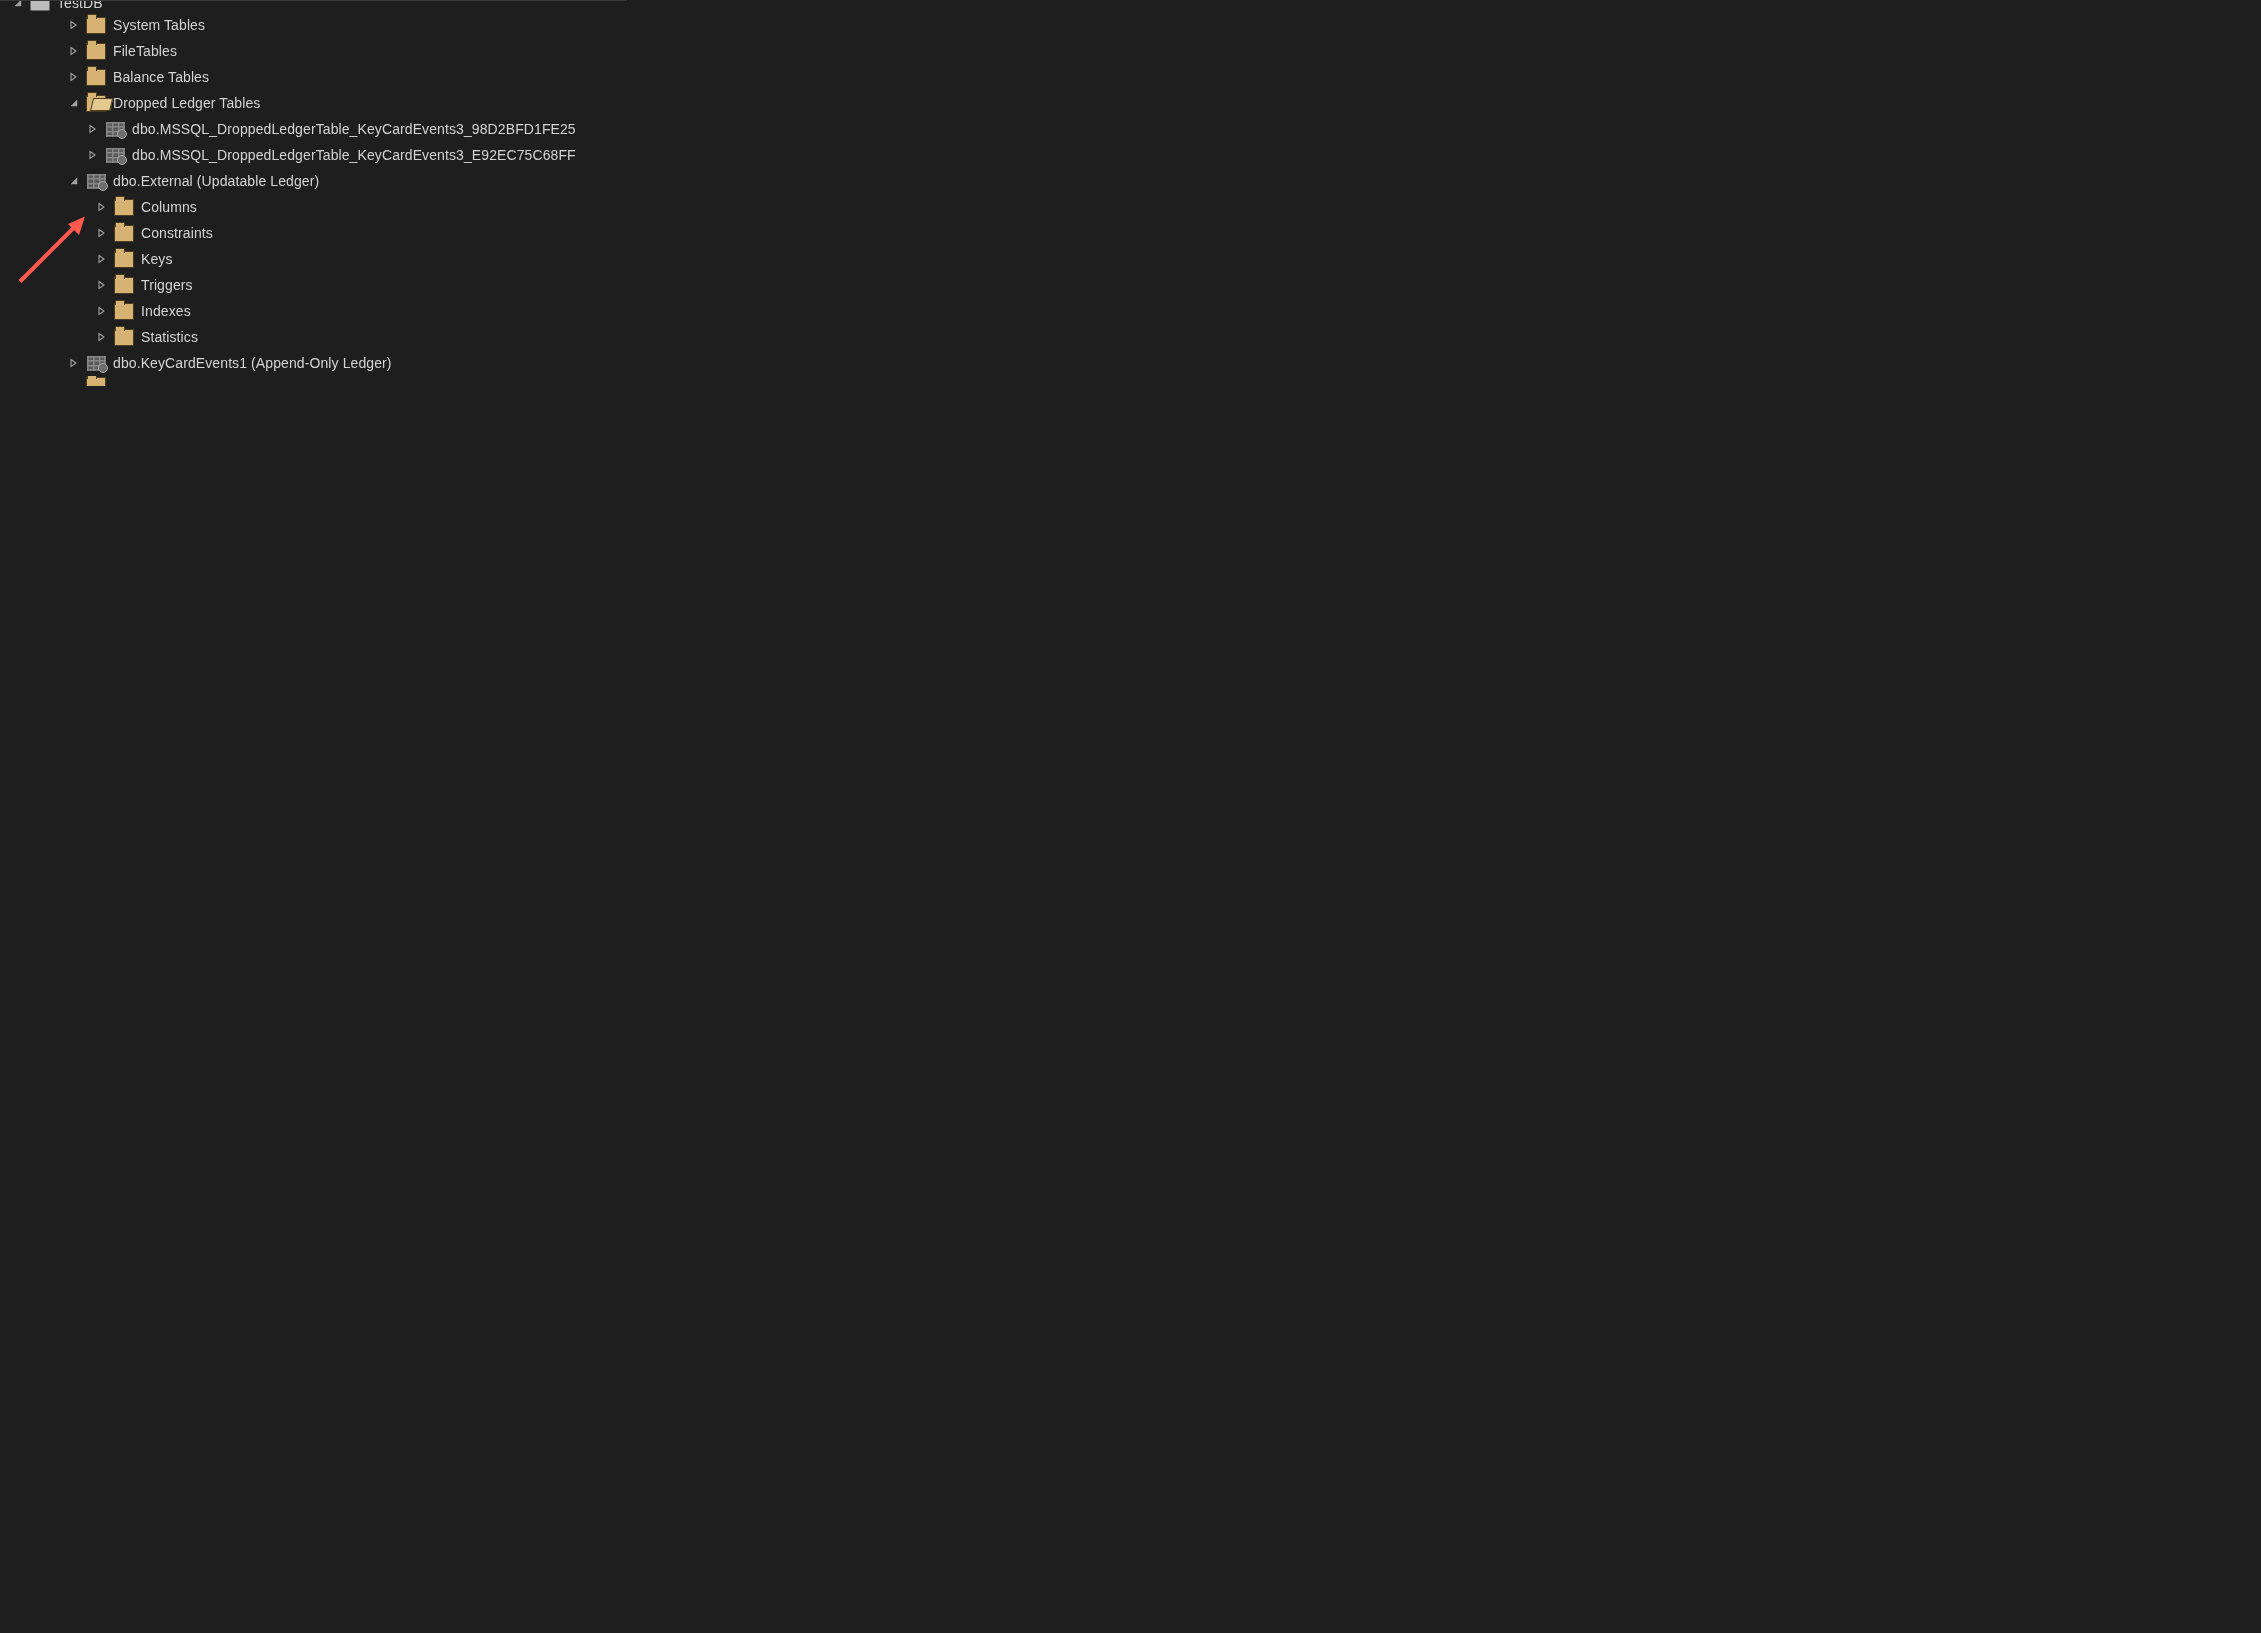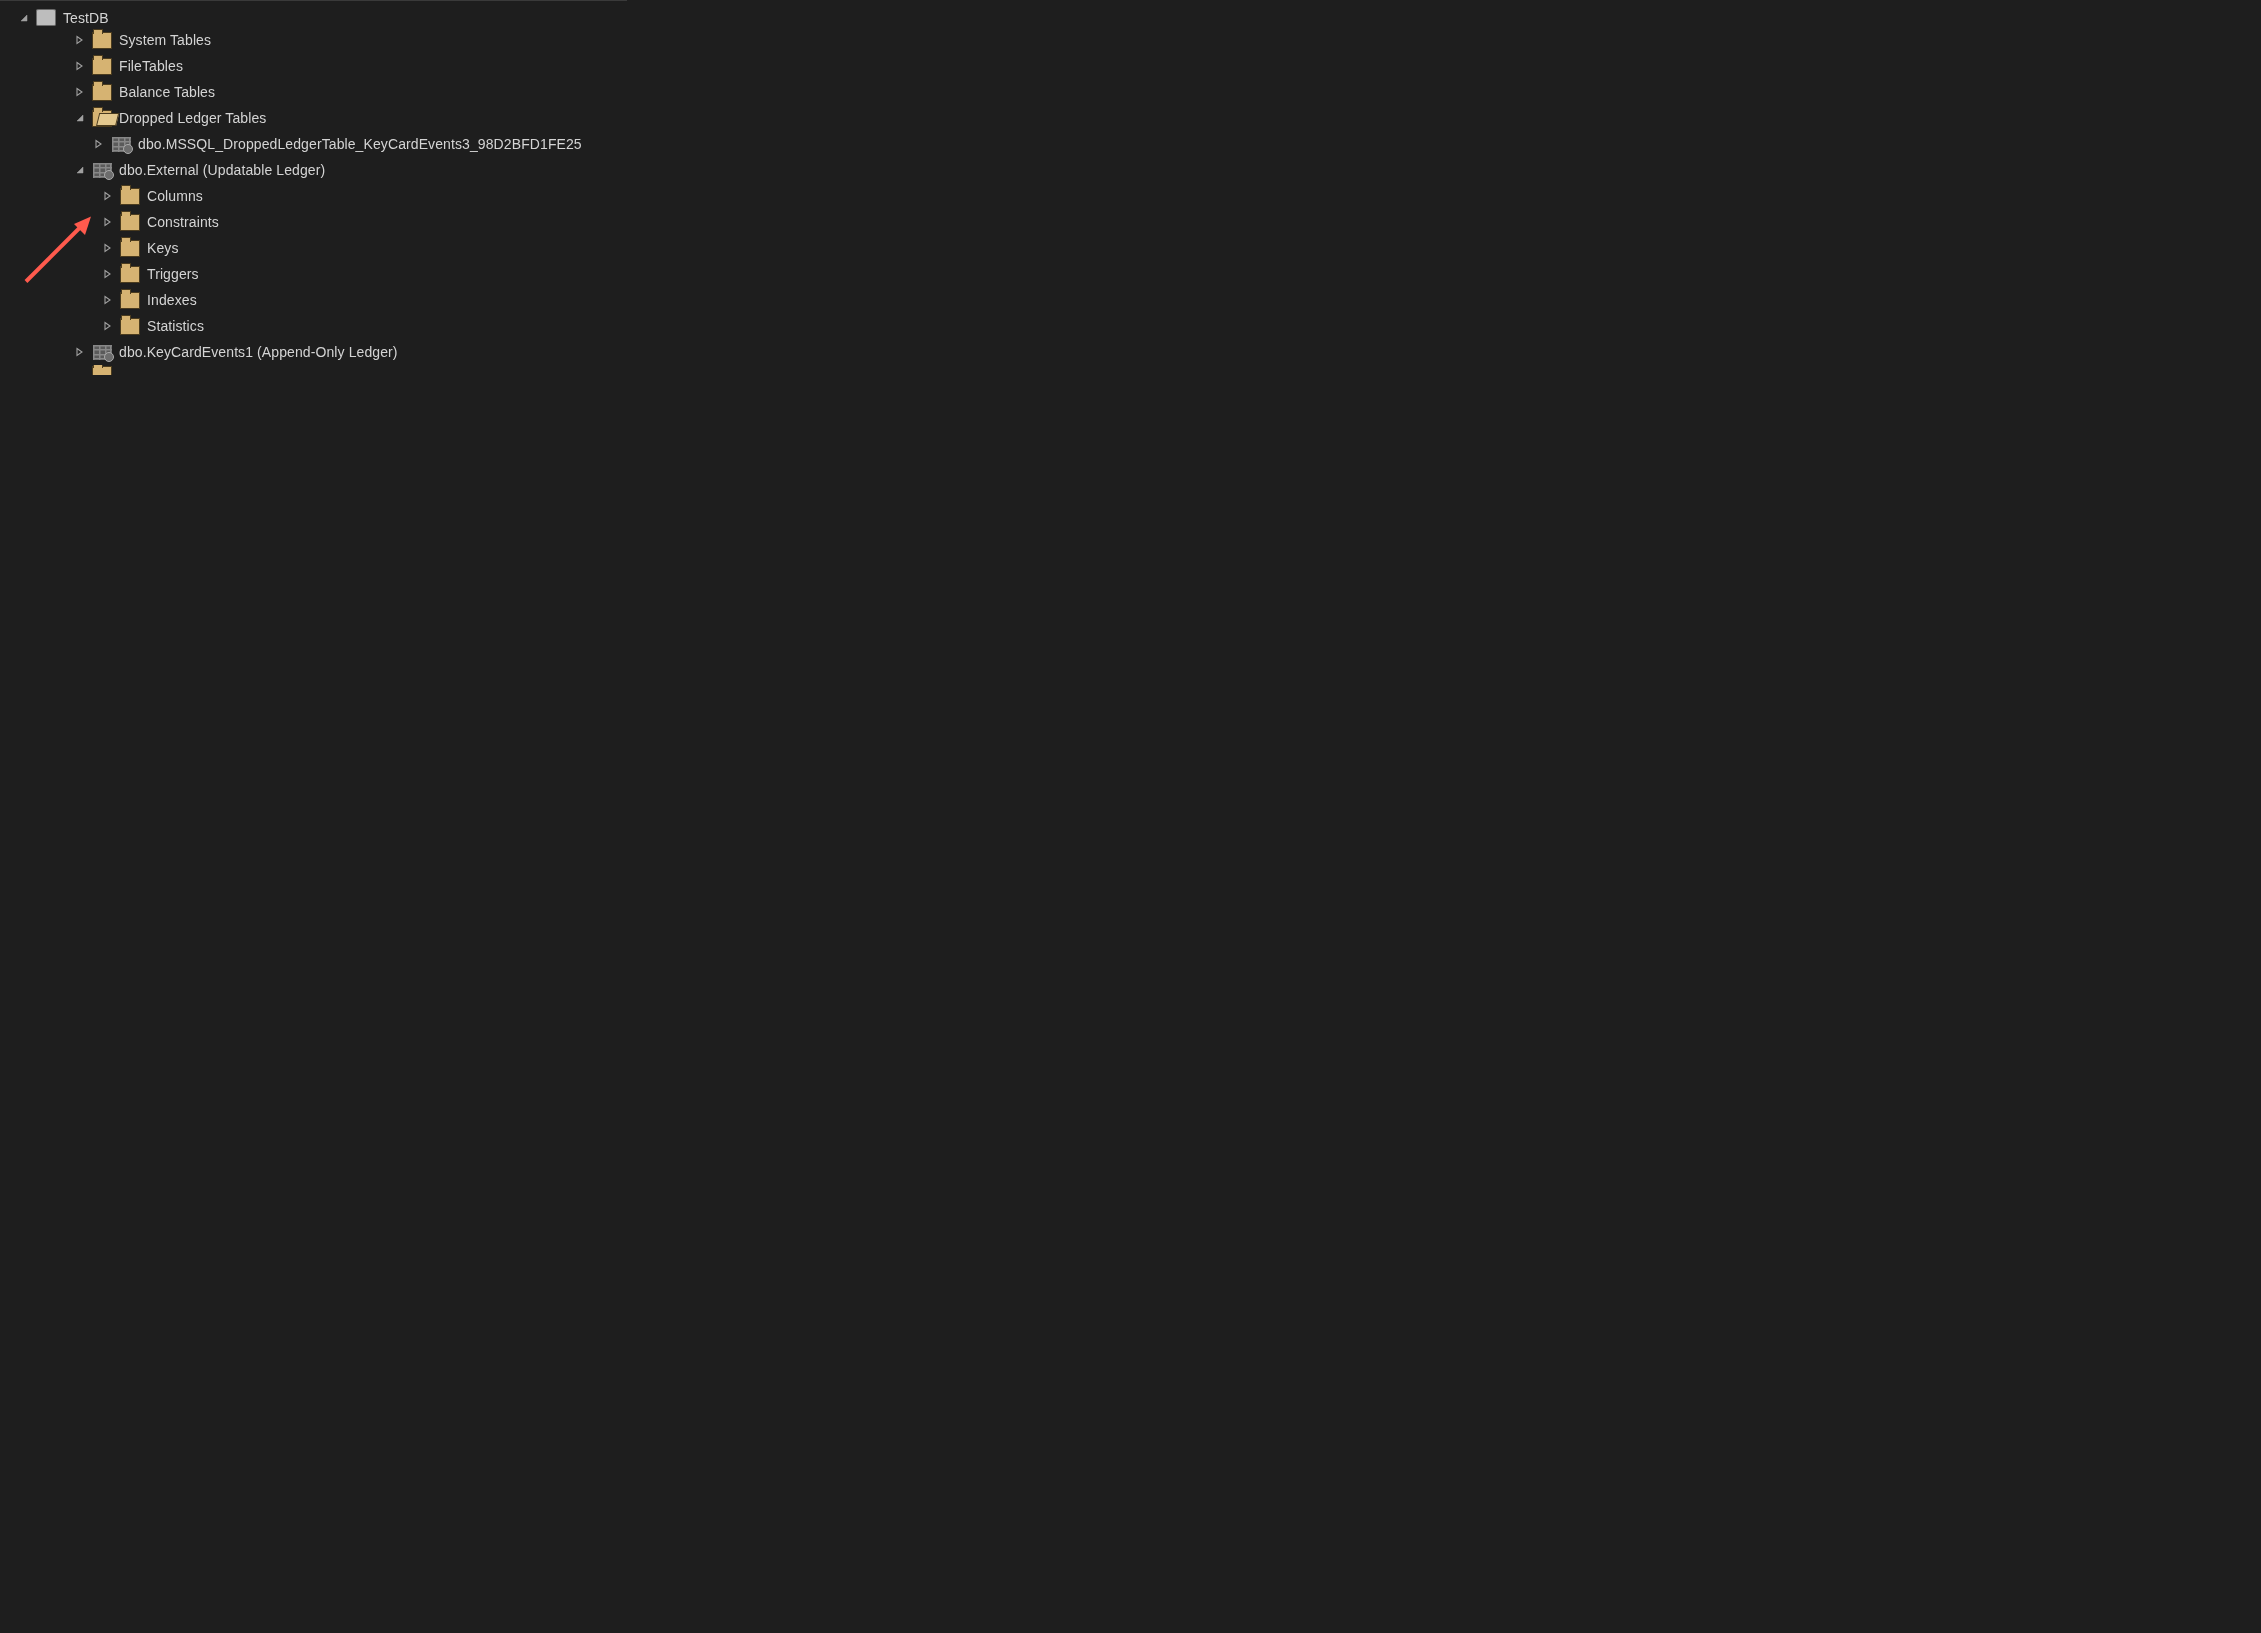--- a/index.html
+++ b/index.html
@@ -10,24 +10,23 @@
     font-family: "Segoe UI", Arial, sans-serif;
     font-size: 14px;
     overflow: hidden;
     width: 627px;
     height: 453px;
   }
   body {
     border-top: 1px solid #3a3a3a;
   }
   .tree {
-    padding-top: 16px;
+    padding-top: 1px;
     white-space: nowrap;
     position: relative;
-    margin-left: 6px;
   }
   .row {
     display: flex;
     align-items: center;
     height: 26px;
     user-select: none;
     cursor: default;
   }
   .indent {
     display: inline-block;
@@ -213,20 +212,32 @@
       <svg width="9" height="10" viewBox="0 0 18 20">
           <polygon points="4,3 14,10 4,17"></polygon>
         </svg>
     </span>
     <span class="icon">
         <span class="ic-table"></span>
       </span>
     <span class="label">dbo.MSSQL_DroppedLedgerTable_KeyCardEvents3_98D2BFD1FE25</span>
   </div>
 
+  <div class="row">
+    <span class="indent" style="width:86px;"></span>
+    <span class="arrow closed">
+      <svg width="9" height="10" viewBox="0 0 18 20">
+          <polygon points="4,3 14,10 4,17"></polygon>
+        </svg>
+    </span>
+    <span class="icon">
+        <span class="ic-table"></span>
+      </span>
+    <span class="label">dbo.MSSQL_DroppedLedgerTable_KeyCardEvents3_E92EC75C68FF</span>
+  </div>
 
   <div class="row">
     <span class="indent" style="width:67px;"></span>
     <span class="arrow open">
       <svg width="10" height="10" viewBox="0 0 20 20">
           <polygon points="4,16 16,16 16,4"></polygon>
         </svg>
     </span>
     <span class="icon">
         <span class="ic-table"></span>

